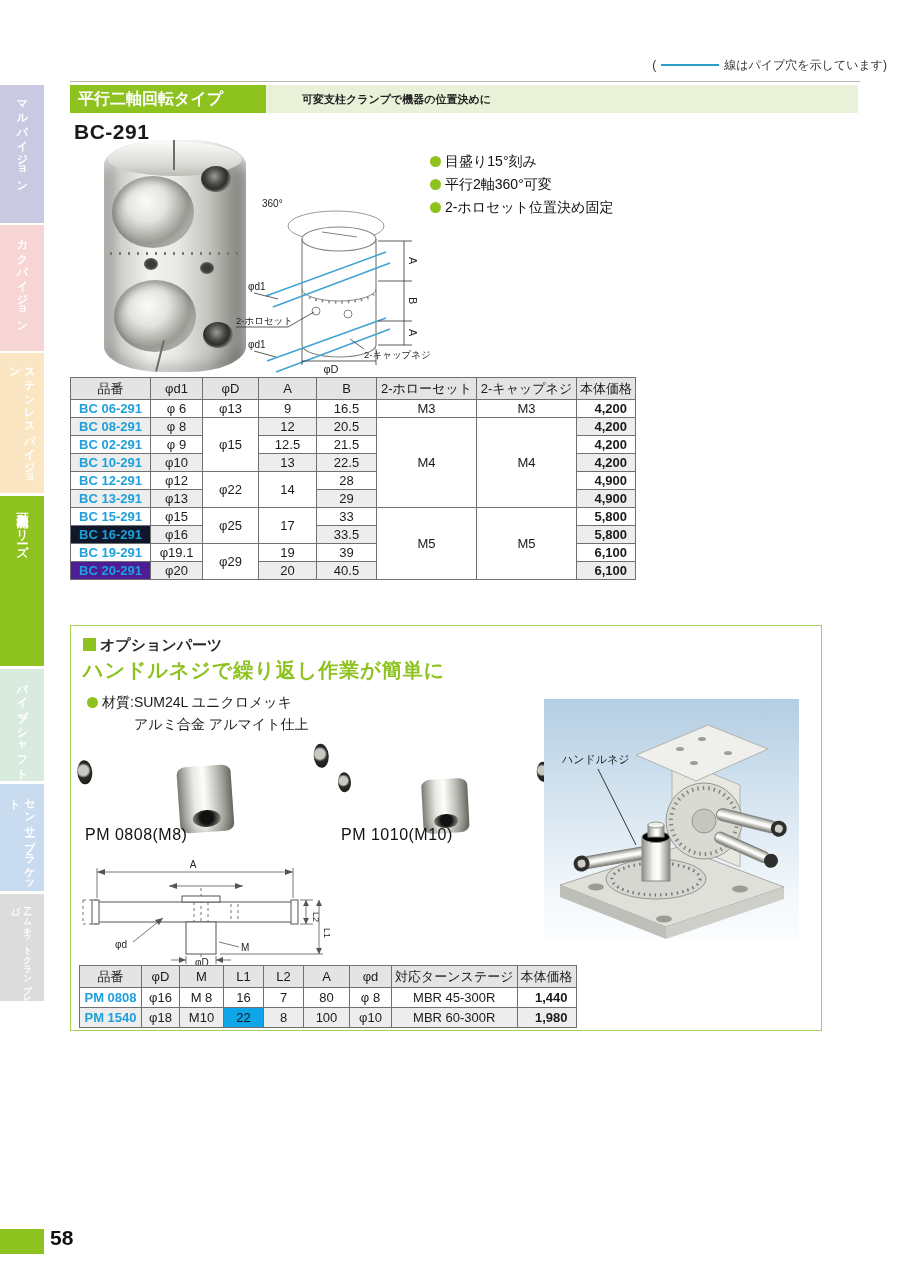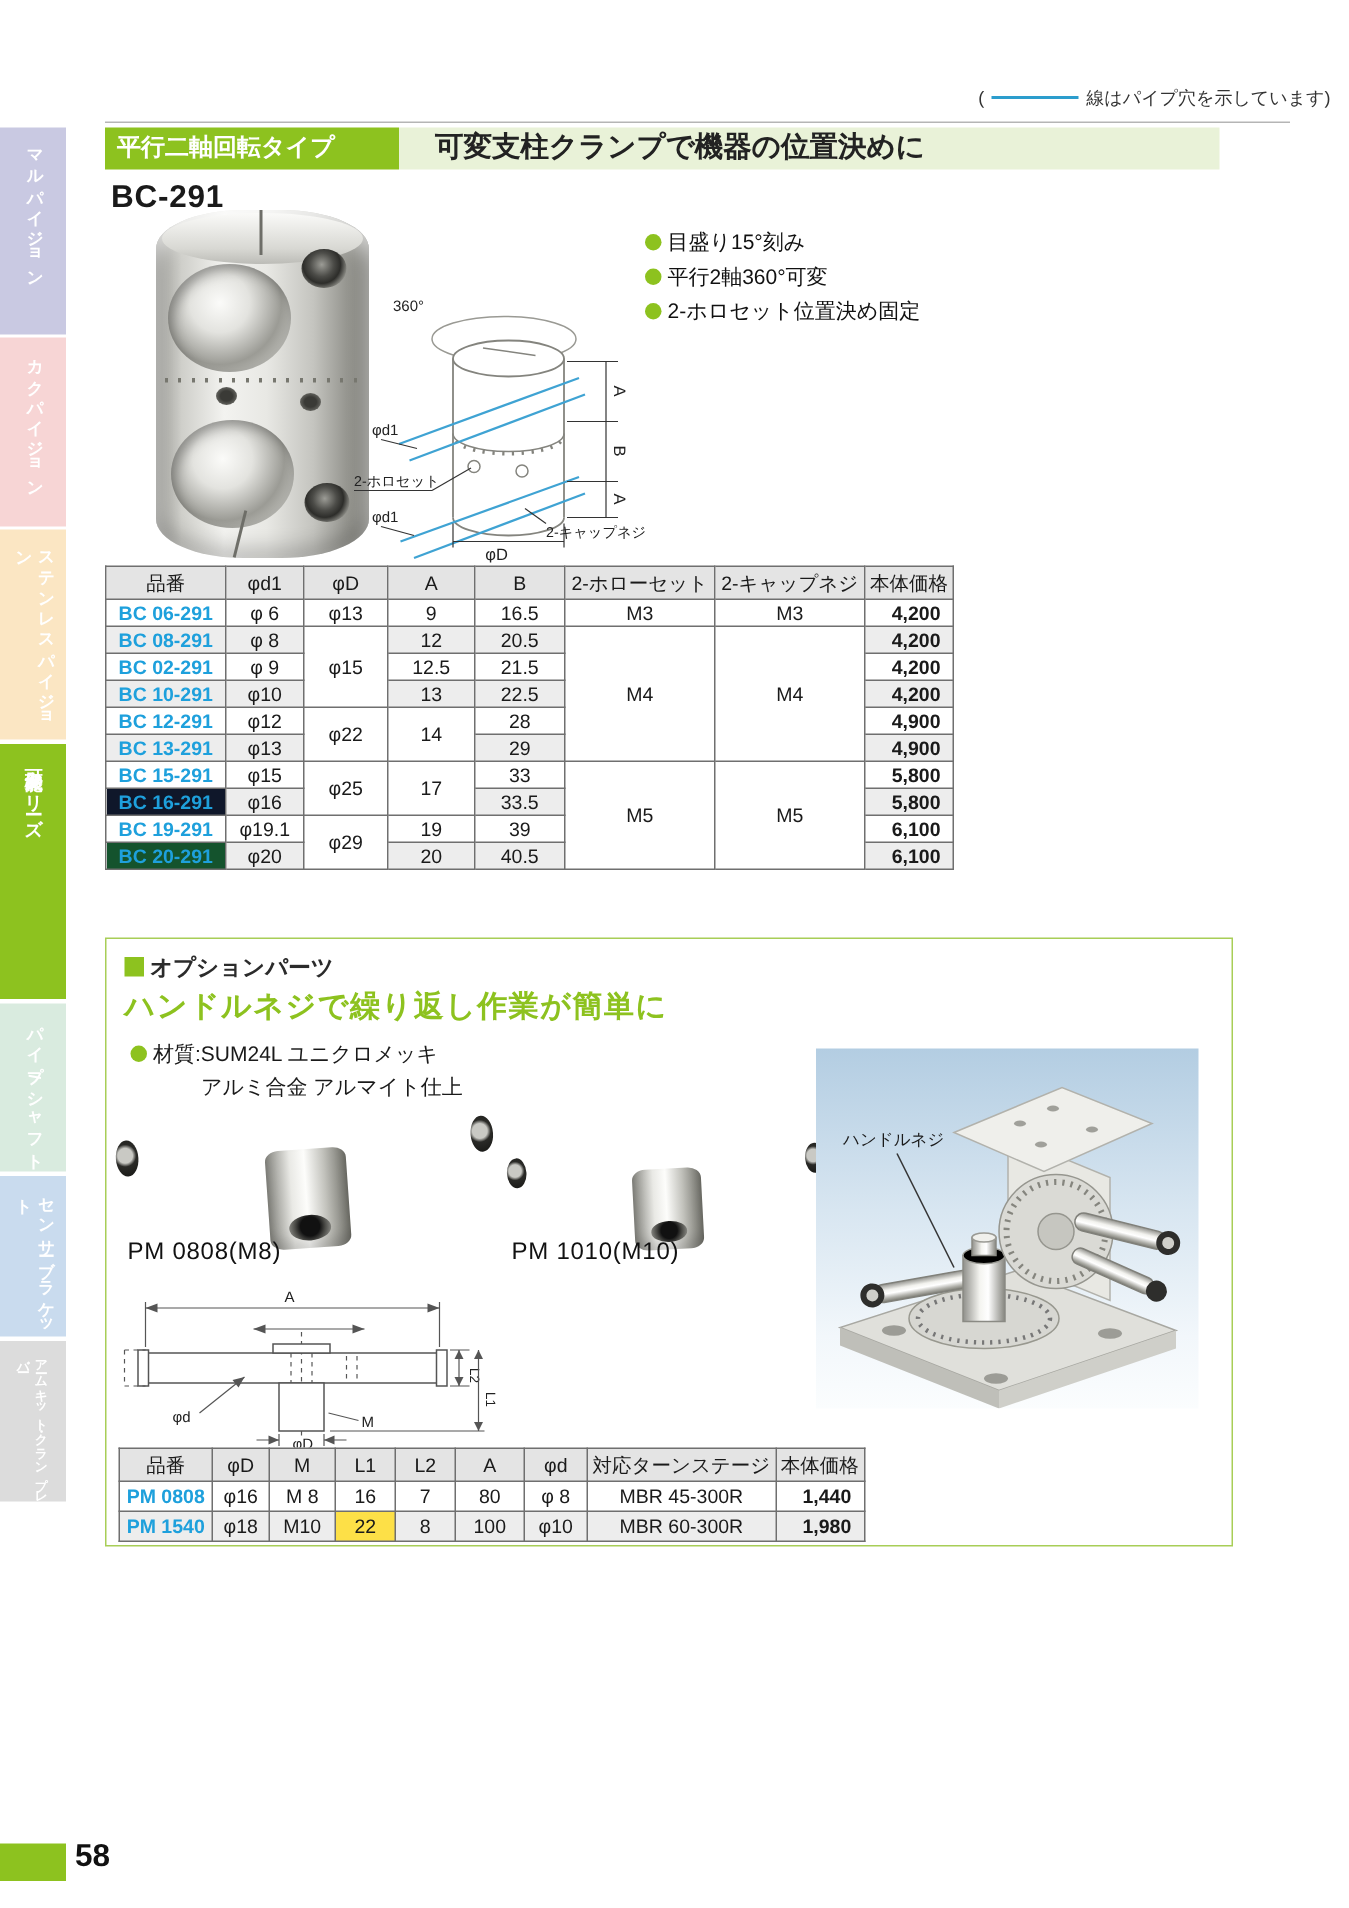--- a/index.html
+++ b/index.html
@@ -20,22 +20,22 @@
   .t6{top:784px;height:107px;background:#c9dbee;}
   .t7{top:894px;height:107px;background:#dcdcdc;}
   .t7 span{font-size:8.5px;letter-spacing:0;}
 
   
   .top-note{position:absolute;top:57px;right:12px;font-size:12px;color:#333;}
   .blue-line{display:inline-block;width:58px;height:2px;background:#2c9dcd;vertical-align:3px;margin:0 5px;}
   .top-rule{position:absolute;left:70px;top:81px;width:790px;height:1px;background:#b5b5b5;}
   .hdr-green{position:absolute;left:70px;top:85px;width:196px;height:28px;background:#8dc21f;
              color:#fff;font-size:16px;font-weight:bold;line-height:28px;padding-left:8px;box-sizing:border-box;}
-  .hdr-band{position:absolute;left:266px;top:85px;width:547px;height:28px;background:#e9f2d8;
-            color:#222;font-size:19px;line-height:28px;padding-left:24px;box-sizing:border-box;font-weight:bold;}
+  .hdr-band{position:absolute;left:266px;top:85px;width:592px;height:28px;background:#e9f2d8;
+            color:#222;font-size:11px;line-height:28px;padding-left:36px;box-sizing:border-box;font-weight:bold;}
   .model{position:absolute;left:74px;top:120px;font-size:21px;font-weight:bold;letter-spacing:.5px;}
 
   
   .bcphoto{position:absolute;left:104px;top:140px;width:142px;height:232px;}
   .bc-body{position:absolute;inset:0;border-radius:58px/26px;
      background:linear-gradient(90deg,#93938e 0%,#cfcfca 12%,#f3f3f0 32%,#e8e8e4 52%,#c4c4bf 74%,#8e8e88 92%,#7c7c76 100%);
      box-shadow:inset 0 10px 14px rgba(255,255,255,.7), inset 0 -8px 12px rgba(0,0,0,.18);}
   .bc-top{position:absolute;left:4px;top:2px;width:134px;height:34px;border-radius:50%;
      background:linear-gradient(180deg,#fafaf8,#d8d8d3 70%,#bcbcb7);}
   .bc-seam{position:absolute;left:6px;top:112px;width:130px;height:3px;
@@ -291,21 +291,21 @@
       </tr>
       <tr>
         <td class="code" style="background: rgb(255, 255, 255);">BC 19-291</td>
         <td style="background: rgb(255, 255, 255);">φ19.1</td>
         <td rowspan="2" style="background: rgb(255, 255, 255);">φ29</td>
         <td style="background: rgb(255, 255, 255);">19</td>
         <td style="background: rgb(255, 255, 255);">39</td>
         <td class="price" style="background: rgb(255, 255, 255);">6,100</td>
       </tr>
       <tr>
-        <td class="code" style="background: #14532d;">BC 20-291</td>
+        <td class="code" style="background: #4c1d95;">BC 20-291</td>
         <td style="background: rgb(237, 237, 237);">φ20</td>
         <td style="background: rgb(237, 237, 237);">20</td>
         <td style="background: rgb(237, 237, 237);">40.5</td>
         <td class="price" style="background: rgb(237, 237, 237);">6,100</td>
       </tr>
     </tbody>
   </table>
 
 <div class="optbox">
   <div class="opt-title"><span class="gsq"></span><span>オプションパーツ</span></div>
@@ -473,21 +473,21 @@
           <td style="background: rgb(255, 255, 255);">7</td>
           <td style="background: rgb(255, 255, 255);">80</td>
           <td style="background: rgb(255, 255, 255);">φ 8</td>
           <td style="background: rgb(255, 255, 255);">MBR 45-300R</td>
           <td class="price" style="background: rgb(255, 255, 255);">1,440</td>
         </tr>
         <tr>
           <td class="code" style="background: rgb(237, 237, 237);">PM 1540</td>
           <td style="background: rgb(237, 237, 237);">φ18</td>
           <td style="background: rgb(237, 237, 237);">M10</td>
-          <td style="background: #fde047;">22</td>
+          <td style="background: #0ea5e9;">22</td>
           <td style="background: rgb(237, 237, 237);">8</td>
           <td style="background: rgb(237, 237, 237);">100</td>
           <td style="background: rgb(237, 237, 237);">φ10</td>
           <td style="background: rgb(237, 237, 237);">MBR 60-300R</td>
           <td class="price" style="background: rgb(237, 237, 237);">1,980</td>
         </tr>
       </tbody>
     </table>
 </div>
 

